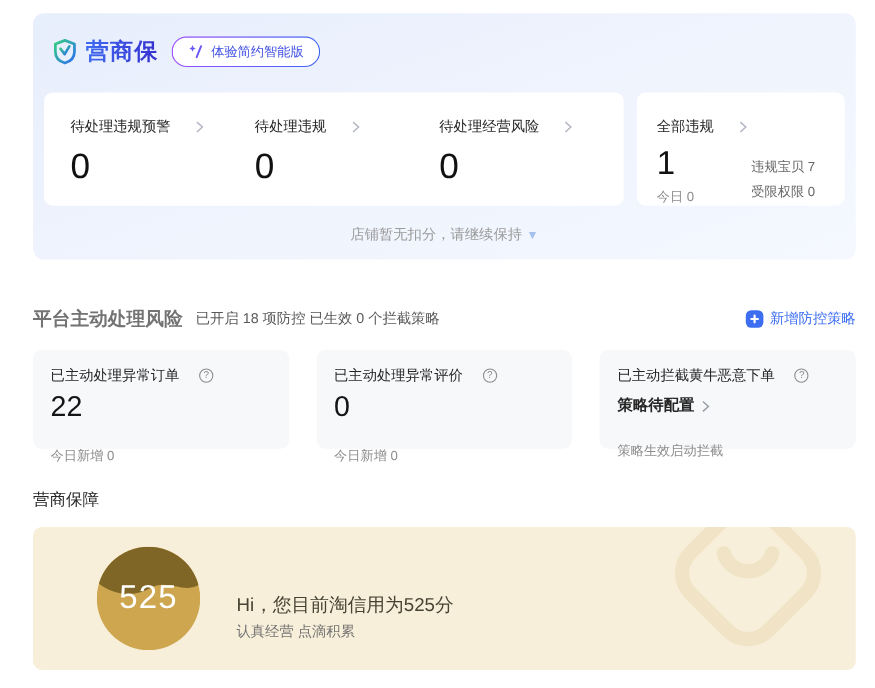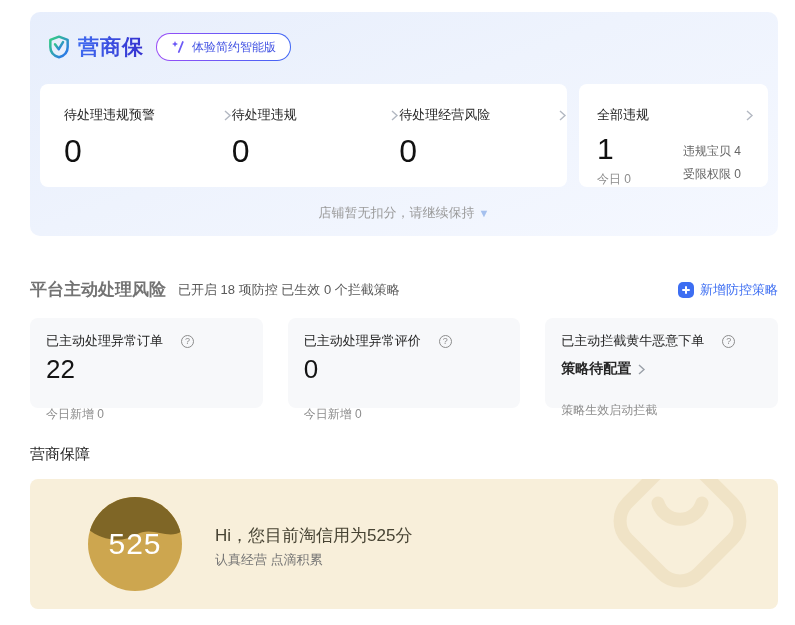--- a/index.html
+++ b/index.html
@@ -17,21 +17,21 @@
     background:linear-gradient(90deg,#3f6bf0,#3530cf);
     -webkit-background-clip:text; background-clip:text; color:transparent; letter-spacing:1px; }
   .pill-btn { display:inline-flex; align-items:center; gap:6px; height:28px; padding:0 14px;
     border:1.5px solid transparent; border-radius:16px; cursor:pointer;
     background:linear-gradient(#fff,#fff) padding-box, linear-gradient(90deg,#9a4df7,#3f66f5) border-box;
     font-size:12px; color:#4353e3; }
   .stats-row { display:flex; gap:12px; margin-top:22px; }
   .card-white { background:#fff; border-radius:8px; height:103px; }
   .card-main { width:527px; display:flex; padding:22px 0 0 24px; }
   .stat-col { flex:1; cursor:pointer; }
-  .stat-label { display:flex; align-items:center; gap:22px; font-size:13px; color:#262626;justify-content:space-between; }
+  .stat-label { display:flex; align-items:center; gap:22px; font-size:13px; color:#262626; }
   .stat-value { font-size:32px; line-height:1.1; color:#111; margin-top:10px; }
   .card-all { width:189px; padding:22px 14px 0 18px; }
   .all-body { display:flex; }
   .all-left { width:86px; }
   .all-value { font-size:30px; line-height:1.1; color:#111; margin-top:8px; }
   .all-today { font-size:12px; color:#8c8c8c; margin-top:6px; }
   .all-right { margin-top:16px; font-size:12px; color:#666; line-height:23px; white-space:nowrap; }
   .panel-note { margin-top:17px; text-align:center; font-size:13px; color:#9b9b9b; cursor:pointer; }
   .tri-down { color:#a5c0ee; font-size:11px; margin-left:4px; }
 
@@ -58,21 +58,21 @@
   .rc-sub2 { font-size:12px; color:#8c8c8c; margin-top:24px; }
 
   
   .guarantee-section { margin:37px 17px 0 30px; width:748px; }
   .g-title { font-size:15px; color:#262626; }
   .banner { position:relative; margin-top:15px; width:748px; height:130px;
     background:#f8efda; border-radius:8px; overflow:hidden; cursor:pointer; }
   .score-badge { position:absolute; left:58px; top:18px; width:94px; height:94px; }
   .score-text { position:absolute; inset:0; display:flex; align-items:center; justify-content:center;
     font-size:30px; font-weight:500; color:#fff; letter-spacing:1px; }
-  .banner-text { position:absolute; left:185px; top:45px; }
+  .banner-text { position:absolute; left:185px; top:59px; }
   .banner-greeting { font-size:17px; color:#474333; }
   .banner-motto { font-size:13px; color:#737373; margin-top:4px; }
   .watermark { position:absolute; right:18px; top:-38px; }
 
   .chev { flex:0 0 auto; }
 </style>
 </head>
 <body>
 
 <div class="page">
@@ -144,21 +144,21 @@
           <svg class="chev" width="9" height="13" viewBox="0 0 9 13">
             <polyline points="2,2 7,6.5 2,11" fill="none" stroke="#b3b8c2" stroke-width="1.4"></polyline>
           </svg>
         </div>
         <div class="all-body">
           <div class="all-left">
             <div class="all-value">1</div>
             <div class="all-today">今日 0</div>
           </div>
           <div class="all-right">
-            <div>违规宝贝 4</div>
+            <div>违规宝贝 7</div>
             <div>受限权限 0</div>
           </div>
         </div>
       </div>
     </div>
 
     <div class="panel-note">
       <span>店铺暂无扣分，请继续保持</span><span class="tri-down">▼</span>
     </div>
   </section>

